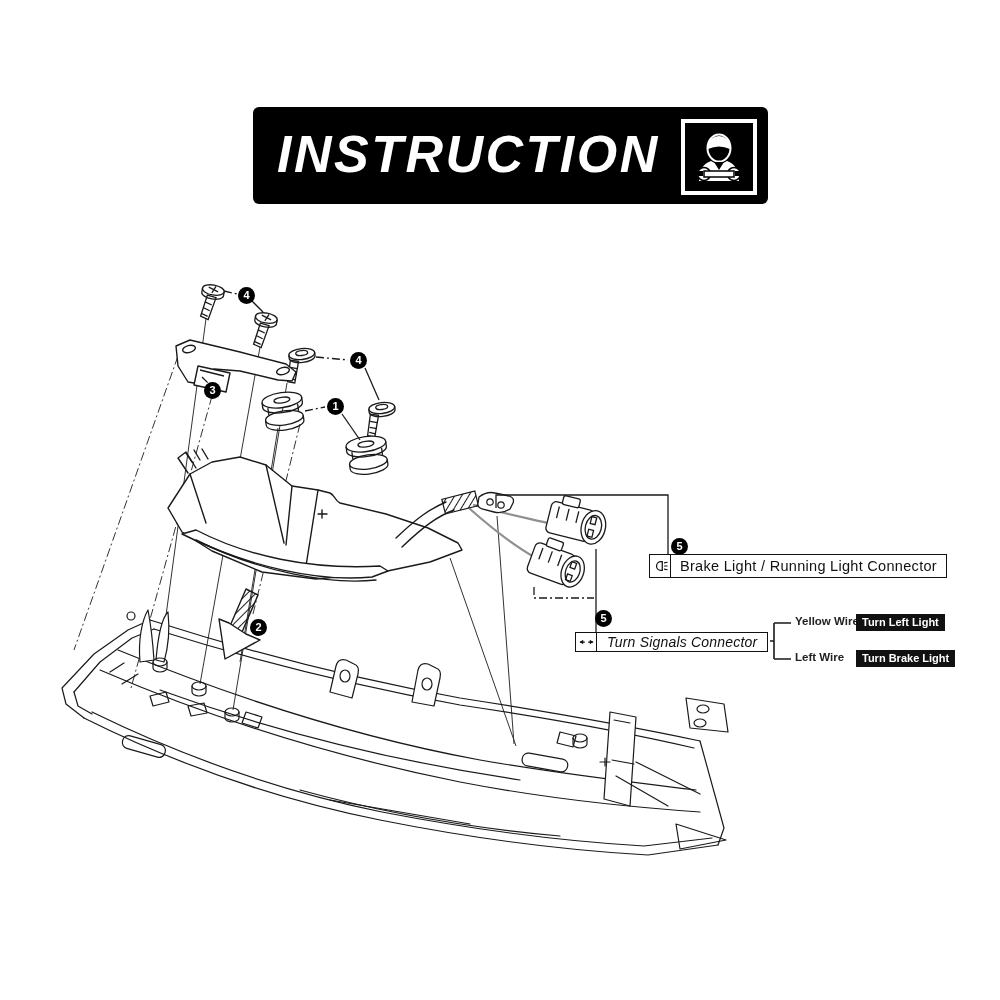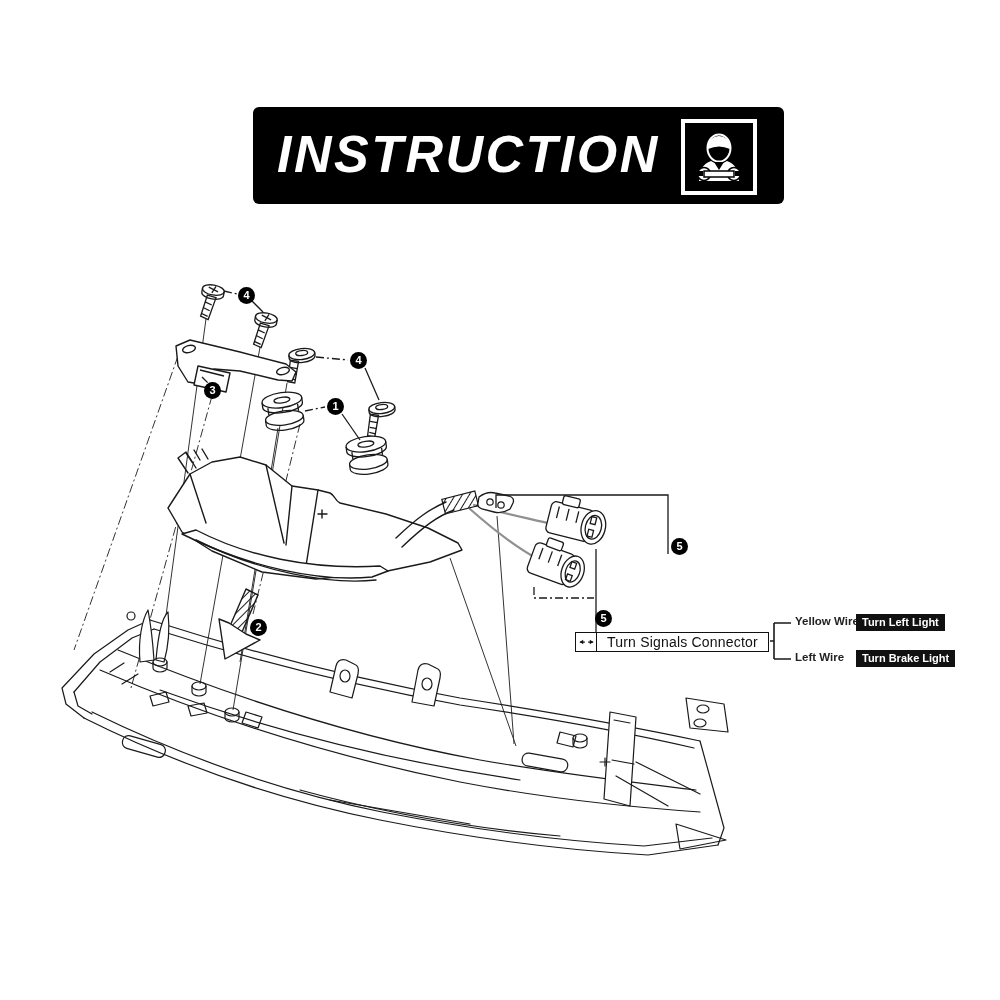--- a/index.html
+++ b/index.html
@@ -1,35 +1,35 @@
 <!DOCTYPE html>
 <html><head>
 <meta charset="utf-8">
 <style>
   html,body{margin:0;padding:0;background:#fff;}
   #page{position:relative;width:1000px;height:1000px;background:#ffffff;overflow:hidden;
         font-family:"Liberation Sans",sans-serif;}
   #art{position:absolute;left:0;top:0;}
   
-  .banner{position:absolute;left:253px;top:107px;width:515px;height:97px;background:#000;border-radius:6px;padding-left:16px;}
+  .banner{position:absolute;left:253px;top:107px;width:515px;height:97px;background:#000;border-radius:6px;}
   .banner-title{position:absolute;left:24px;top:50%;transform:translateY(-54%);
     color:#fff;font-size:52px;font-weight:bold;font-style:italic;letter-spacing:2.5px;white-space:nowrap;}
   .banner-iconbox{position:absolute;left:428px;top:12px;width:76px;height:76px;box-sizing:border-box;
     border:4px solid #fff;background:#000;display:flex;align-items:center;justify-content:center;}
   
   .badge{position:absolute;width:17px;height:17px;border-radius:50%;background:#000;color:#fff;
     font-size:11px;font-weight:bold;display:flex;align-items:center;justify-content:center;line-height:1;}
   
   .conn-label{position:absolute;display:flex;align-items:stretch;border:1.6px solid #111;background:#fff;box-sizing:border-box;}
   .conn-icon{display:flex;align-items:center;justify-content:center;border-right:1.6px solid #111;background:#fff;}
   .conn-text{display:flex;align-items:center;color:#111;white-space:nowrap;}
   #brake-label{left:649px;top:554px;height:24px;}
   #brake-label .conn-icon{width:20px;}
   #brake-label .conn-text{font-size:14.5px;padding:0 9px;letter-spacing:.3px;}
-  #turn-label{left:575px;top:632px;height:20px;}
+  #turn-label{left:575px;top:632px;height:20px;font-style:italic;}
   #turn-label .conn-icon{width:20px;}
   #turn-label .conn-text{font-size:14px;padding:0 10px;letter-spacing:.2px;}
   
   .wire-name{position:absolute;font-size:11.5px;font-weight:bold;color:#222;white-space:nowrap;}
   .light-badge{position:absolute;background:#111;color:#fff;font-size:11px;font-weight:bold;
     padding:2px 6px;white-space:nowrap;line-height:1.15;}
 </style>
 </head>
 <body>
 
@@ -248,20 +248,29 @@
   </div>
 
   <div class="badge" style="left:238px;top:287px;">4</div>
   <div class="badge" style="left:204px;top:382px;">3</div>
   <div class="badge" style="left:350px;top:352px;">4</div>
   <div class="badge" style="left:327px;top:398px;">1</div>
   <div class="badge" style="left:250px;top:619px;">2</div>
   <div class="badge" style="left:671px;top:538px;">5</div>
   <div class="badge" style="left:595px;top:610px;">5</div>
 
+  <div class="conn-label" id="brake-label">
+    <div class="conn-icon">
+      <svg width="15" height="14" viewBox="0 0 17 14">
+        <path d="M9,2 a5,5 0 1 0 0,10 l1.5,0 l0,-10 Z" fill="none" stroke="#111" stroke-width="1.4"></path>
+        <path d="M12.5,3.5 L16.5,2.8 M12.5,7 L16.5,7 M12.5,10.5 L16.5,11.2" stroke="#111" stroke-width="1.3"></path>
+      </svg>
+    </div>
+    <div class="conn-text">Brake Light / Running Light Connector</div>
+  </div>
 
   <div class="conn-label" id="turn-label">
     <div class="conn-icon">
       <svg width="15" height="10" viewBox="0 0 18 12">
         <path d="M1,6 L7,6 M11,6 L17,6" stroke="#111" stroke-width="1.5"></path>
         <path d="M1,6 L5,3.4 L5,8.6 Z" fill="#111"></path>
         <path d="M17,6 L13,3.4 L13,8.6 Z" fill="#111"></path>
       </svg>
     </div>
     <div class="conn-text">Turn Signals Connector</div>

